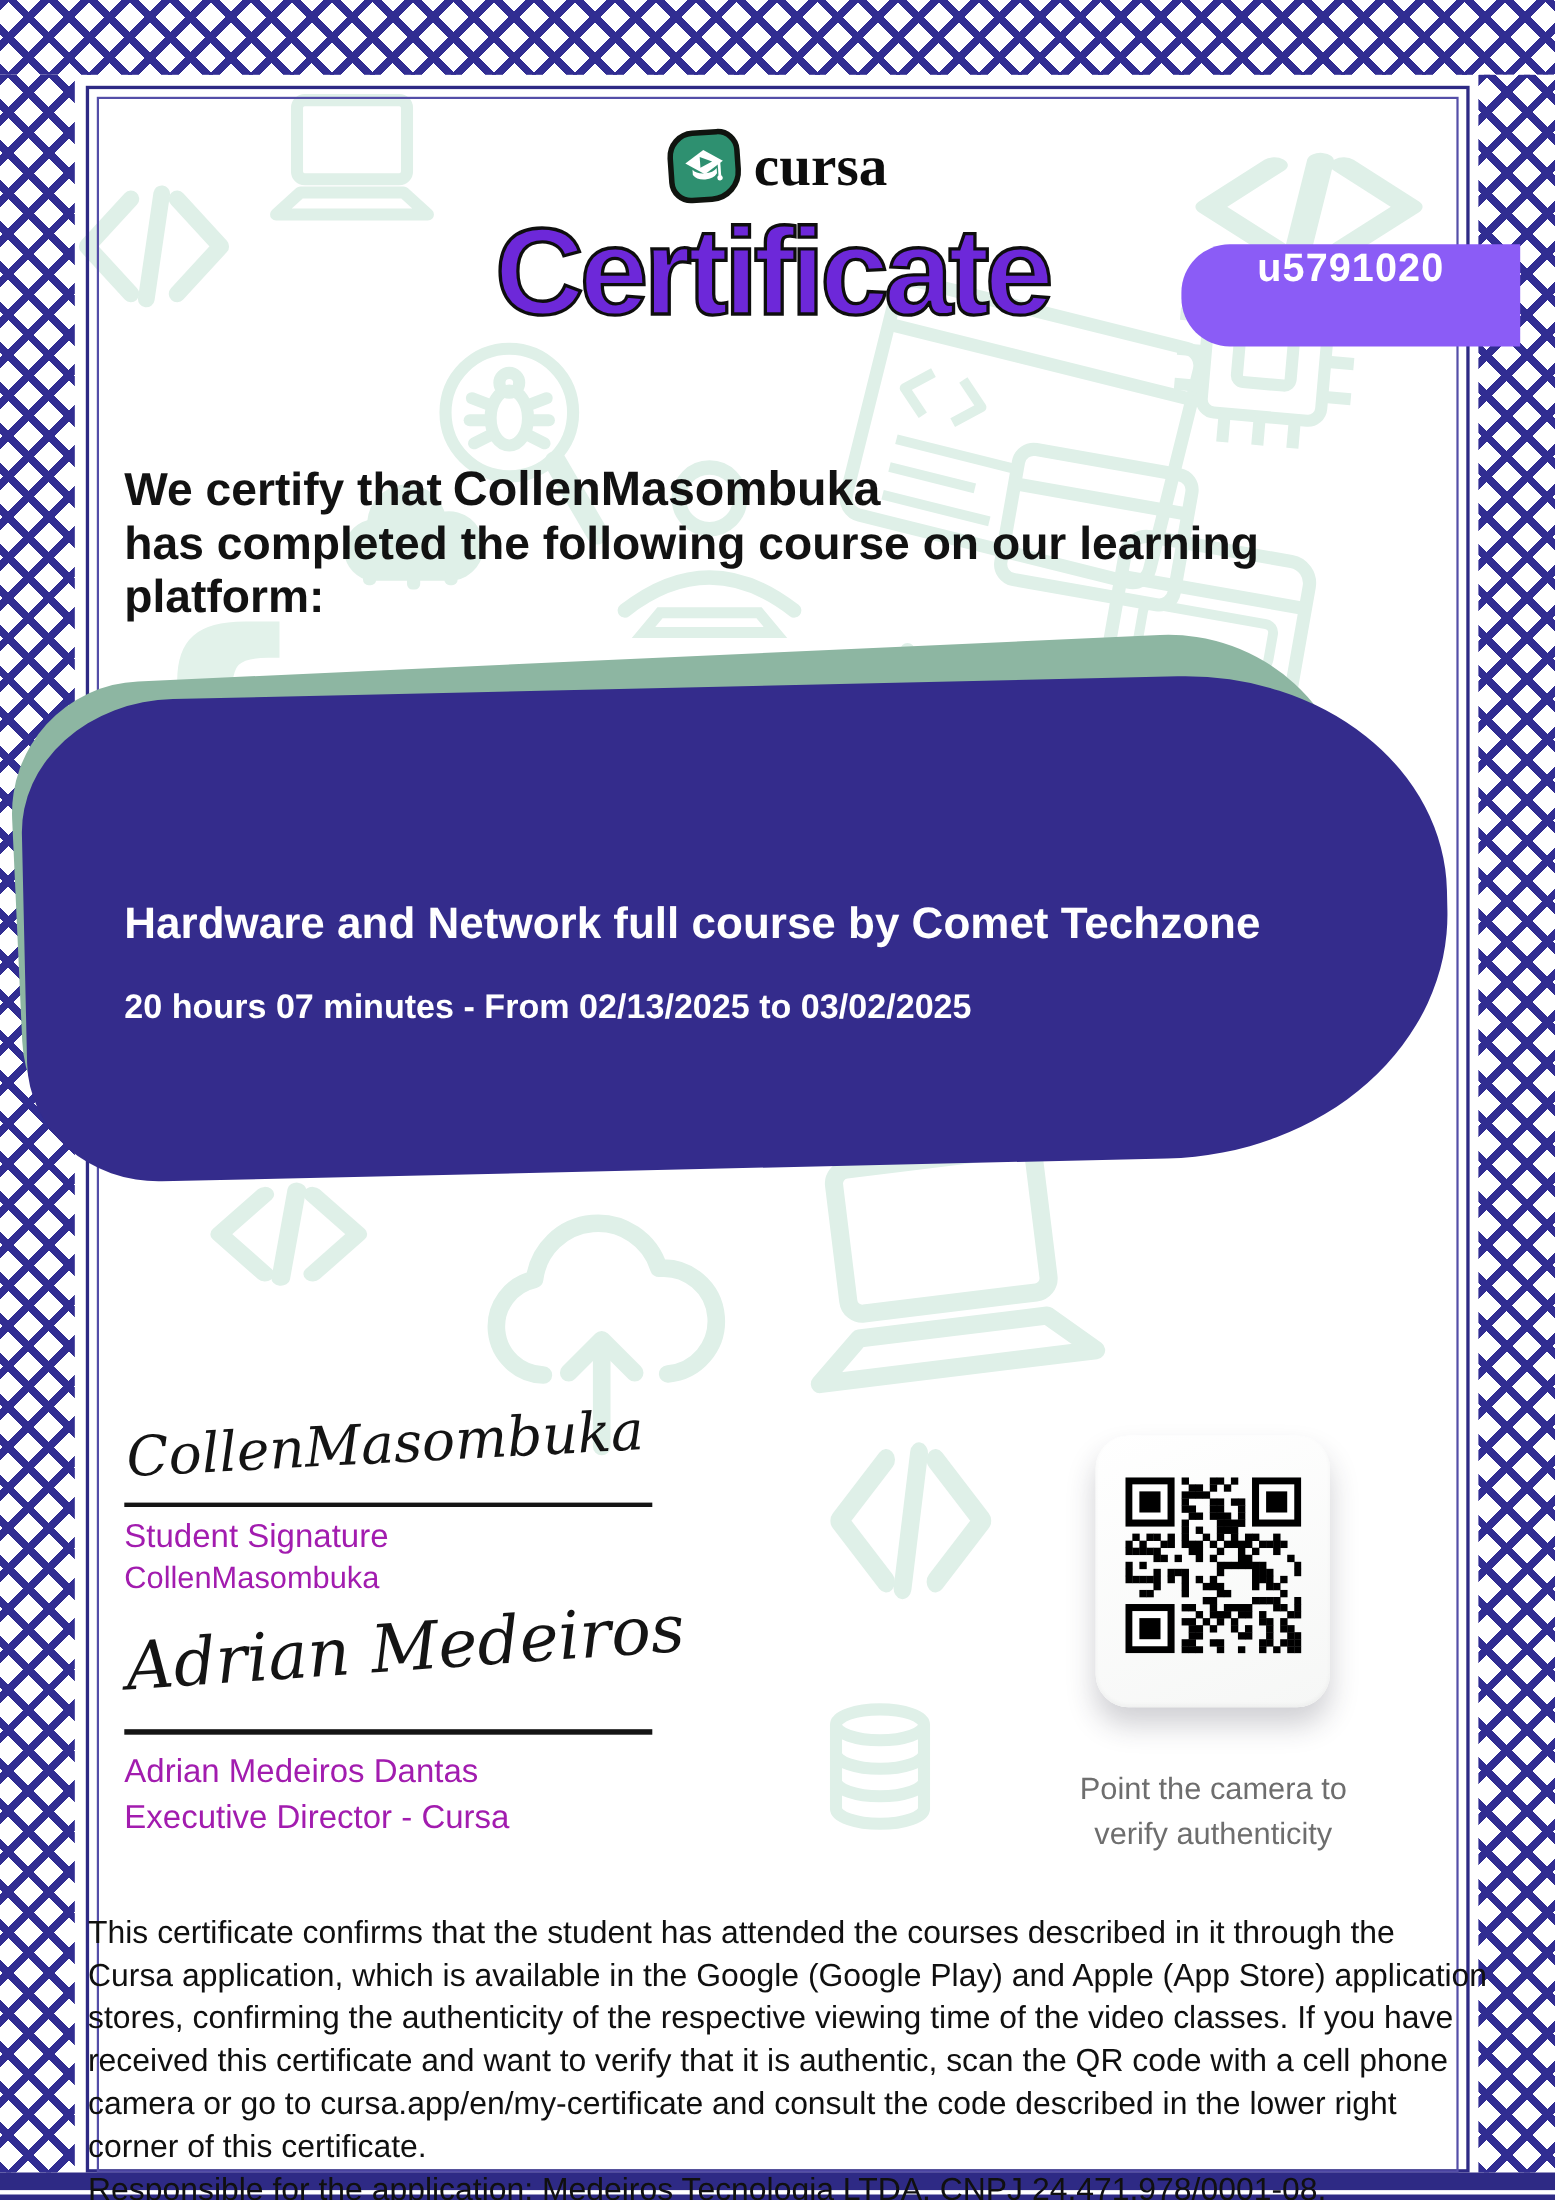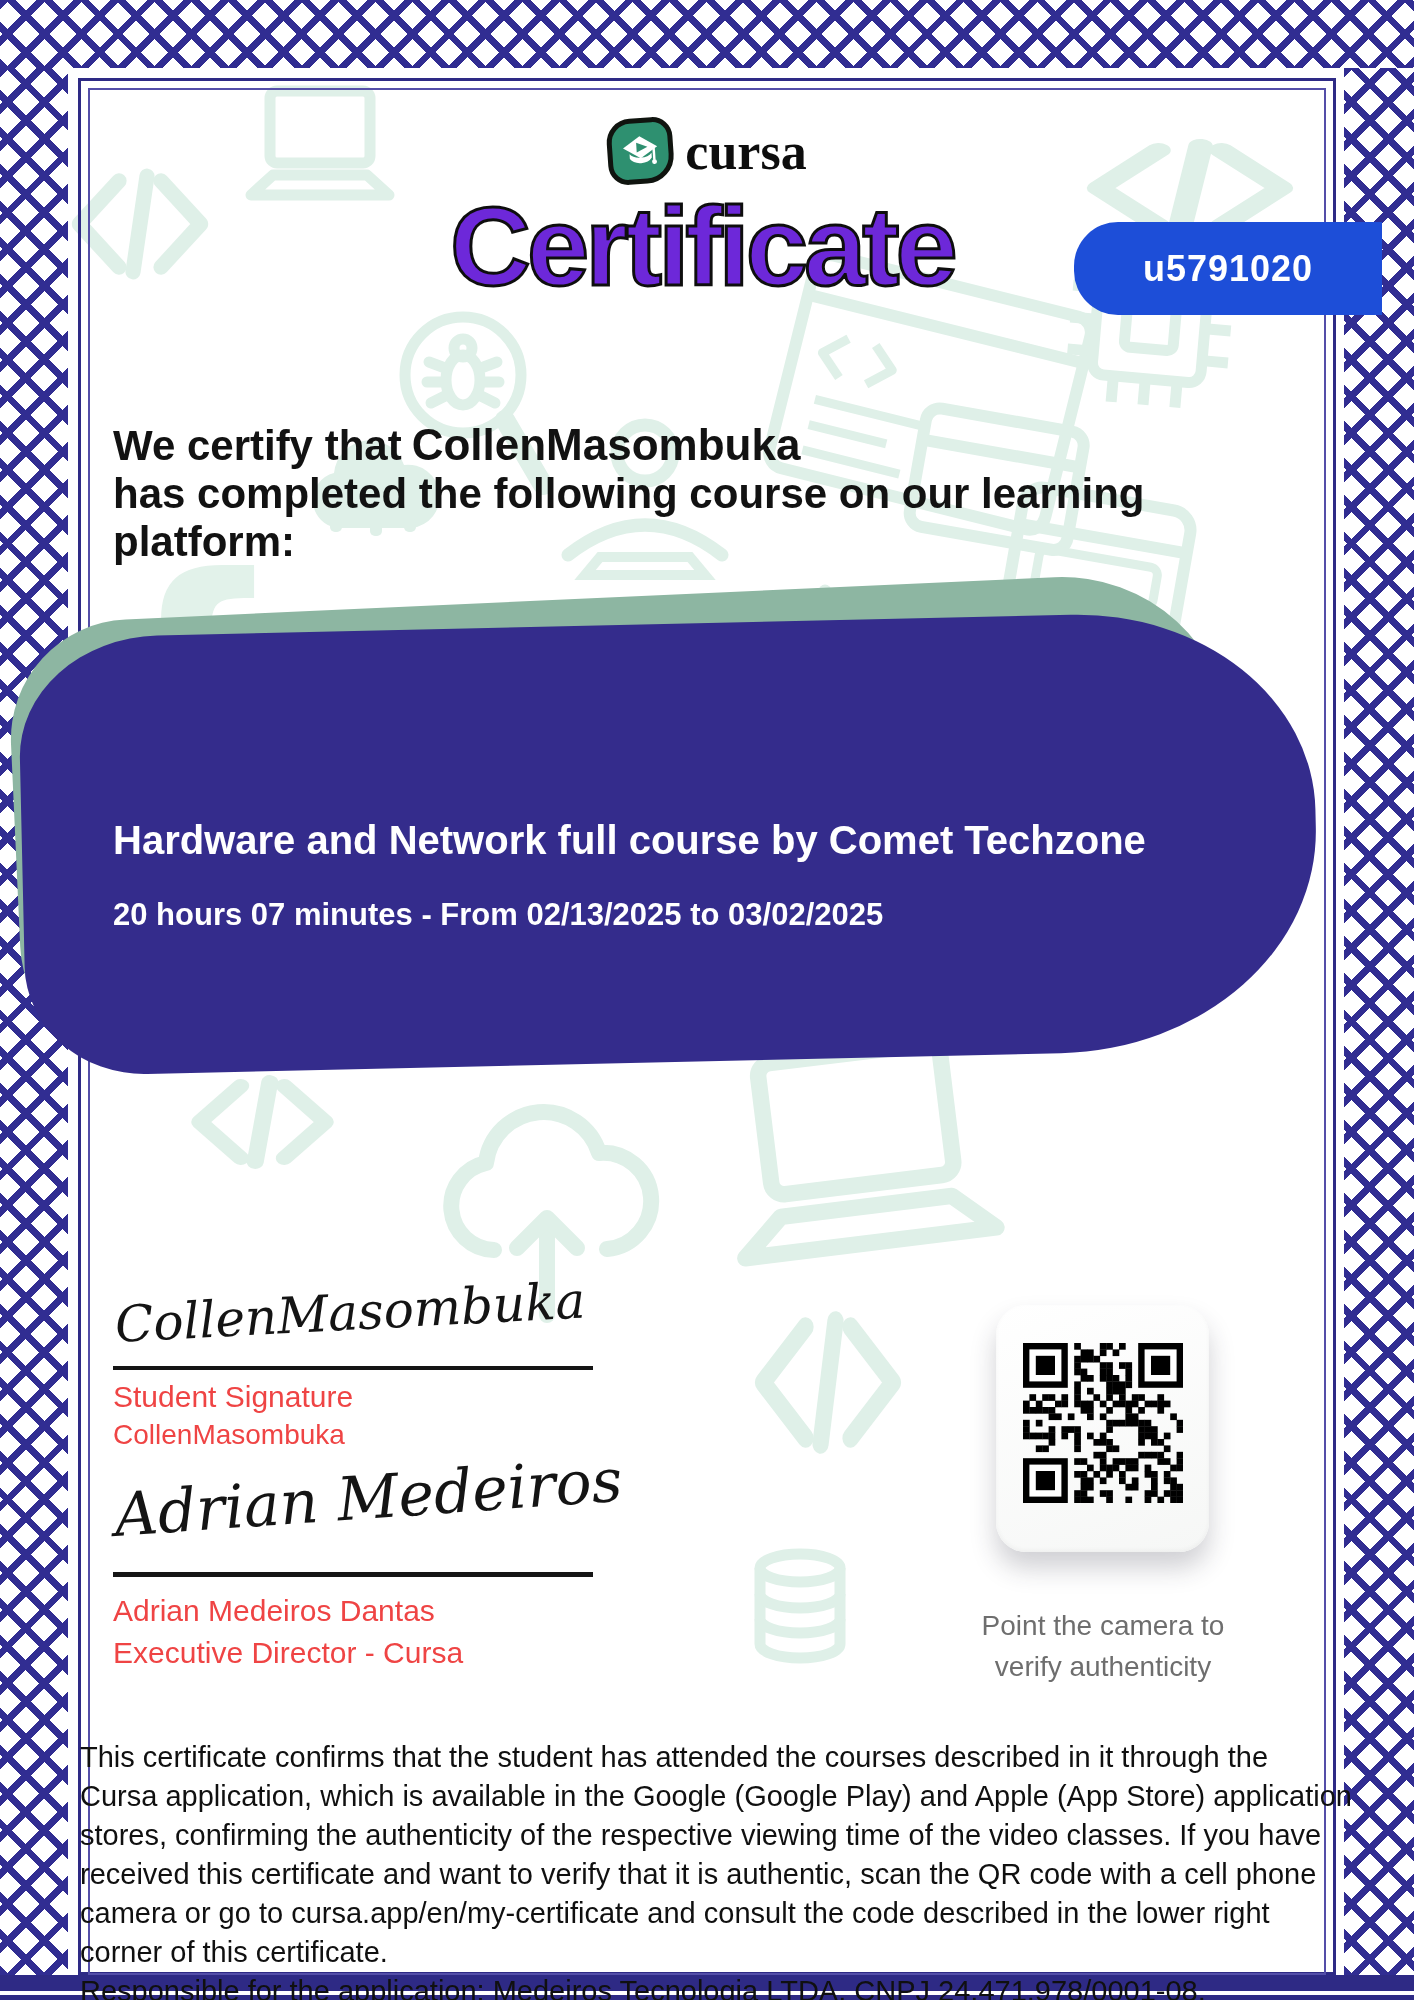--- a/index.html
+++ b/index.html
@@ -31,22 +31,22 @@
   .logo{position:absolute;z-index:5;left:50%;top:118px;transform:translateX(-50%);
         display:flex;align-items:center;gap:12px;font-family:Liberation Serif, serif;}
   .logo-icon{width:66px;height:66px;background:#2e9070;border:5px solid #10140f;
         border-radius:24px 20px 28px 20px;transform:rotate(-4deg);
         display:flex;align-items:center;justify-content:center;box-sizing:border-box;}
   .logo-word{font-size:52px;font-weight:800;letter-spacing:0;color:#0d0d0d;}
   .cert-title{position:absolute;z-index:5;left:50%;top:182px;transform:translateX(-51%);
         font-size:112px;font-weight:900;letter-spacing:-4px;color:#6d28d9;
         -webkit-text-stroke:3px #0e0e0e;white-space:nowrap;}
   .code-badge{position:absolute;z-index:6;top:222px;right:32px;width:308px;height:93px;
-        background:#1d4ed8;border-radius:44px 0 0 44px;
-        display:flex;align-items:center;justify-content:center;}
+        background:#8b5cf6;border-radius:44px 0 0 44px;
+        display:flex;justify-content:center;}
   .code-badge span{color:#fff;font-size:36px;font-weight:600;letter-spacing:1px;}
 
   
   .certify{position:absolute;z-index:5;left:113px;top:420px;width:1060px;color:#121212;}
   .certify .l1{font-size:42px;font-weight:600;}
   .certify .l1 b{font-weight:700;font-size:44px;margin-left:10px;}
   .certify .l2{font-size:42px;font-weight:600;}
 
   
   .banner-green{position:absolute;z-index:4;left:15px;top:597px;width:1220px;height:442px;
@@ -56,21 +56,21 @@
         border-radius:140px 240px 260px 120px / 120px 200px 220px 110px;}
   .banner-title{position:absolute;z-index:5;left:113px;top:818px;color:#fff;
         font-size:40px;font-weight:700;white-space:nowrap;}
   .banner-meta{position:absolute;z-index:5;left:113px;top:897px;color:#fff;
         font-size:31px;font-weight:700;white-space:nowrap;}
 
   
   .sig-script{position:absolute;z-index:5;left:108px;}
   .sig-script text{font-family:"DejaVu Serif",serif;font-style:italic;fill:#141414;}
   .sig-line{position:absolute;z-index:5;left:113px;width:480px;background:#151515;}
-  .sig-label{position:absolute;z-index:5;left:113px;color:#ef4444;font-size:30px;}
+  .sig-label{position:absolute;z-index:5;left:113px;color:#a21caf;font-size:30px;}
 
   
   .qr-card{position:absolute;z-index:5;left:996px;top:1305px;width:213px;height:247px;
         background:linear-gradient(160deg,#ffffff 0%,#f6f7f6 100%);border-radius:30px;
         box-shadow:0 16px 26px rgba(40,40,60,.22), inset 0 -2px 4px rgba(0,0,0,.04);
         display:flex;align-items:flex-start;justify-content:center;}
   .qr-card svg{margin-top:38px;}
   .qr-caption{position:absolute;z-index:5;left:963px;top:1606px;width:280px;text-align:center;
         color:#6e6e6e;font-size:28px;font-weight:400;line-height:1.45;}
 

